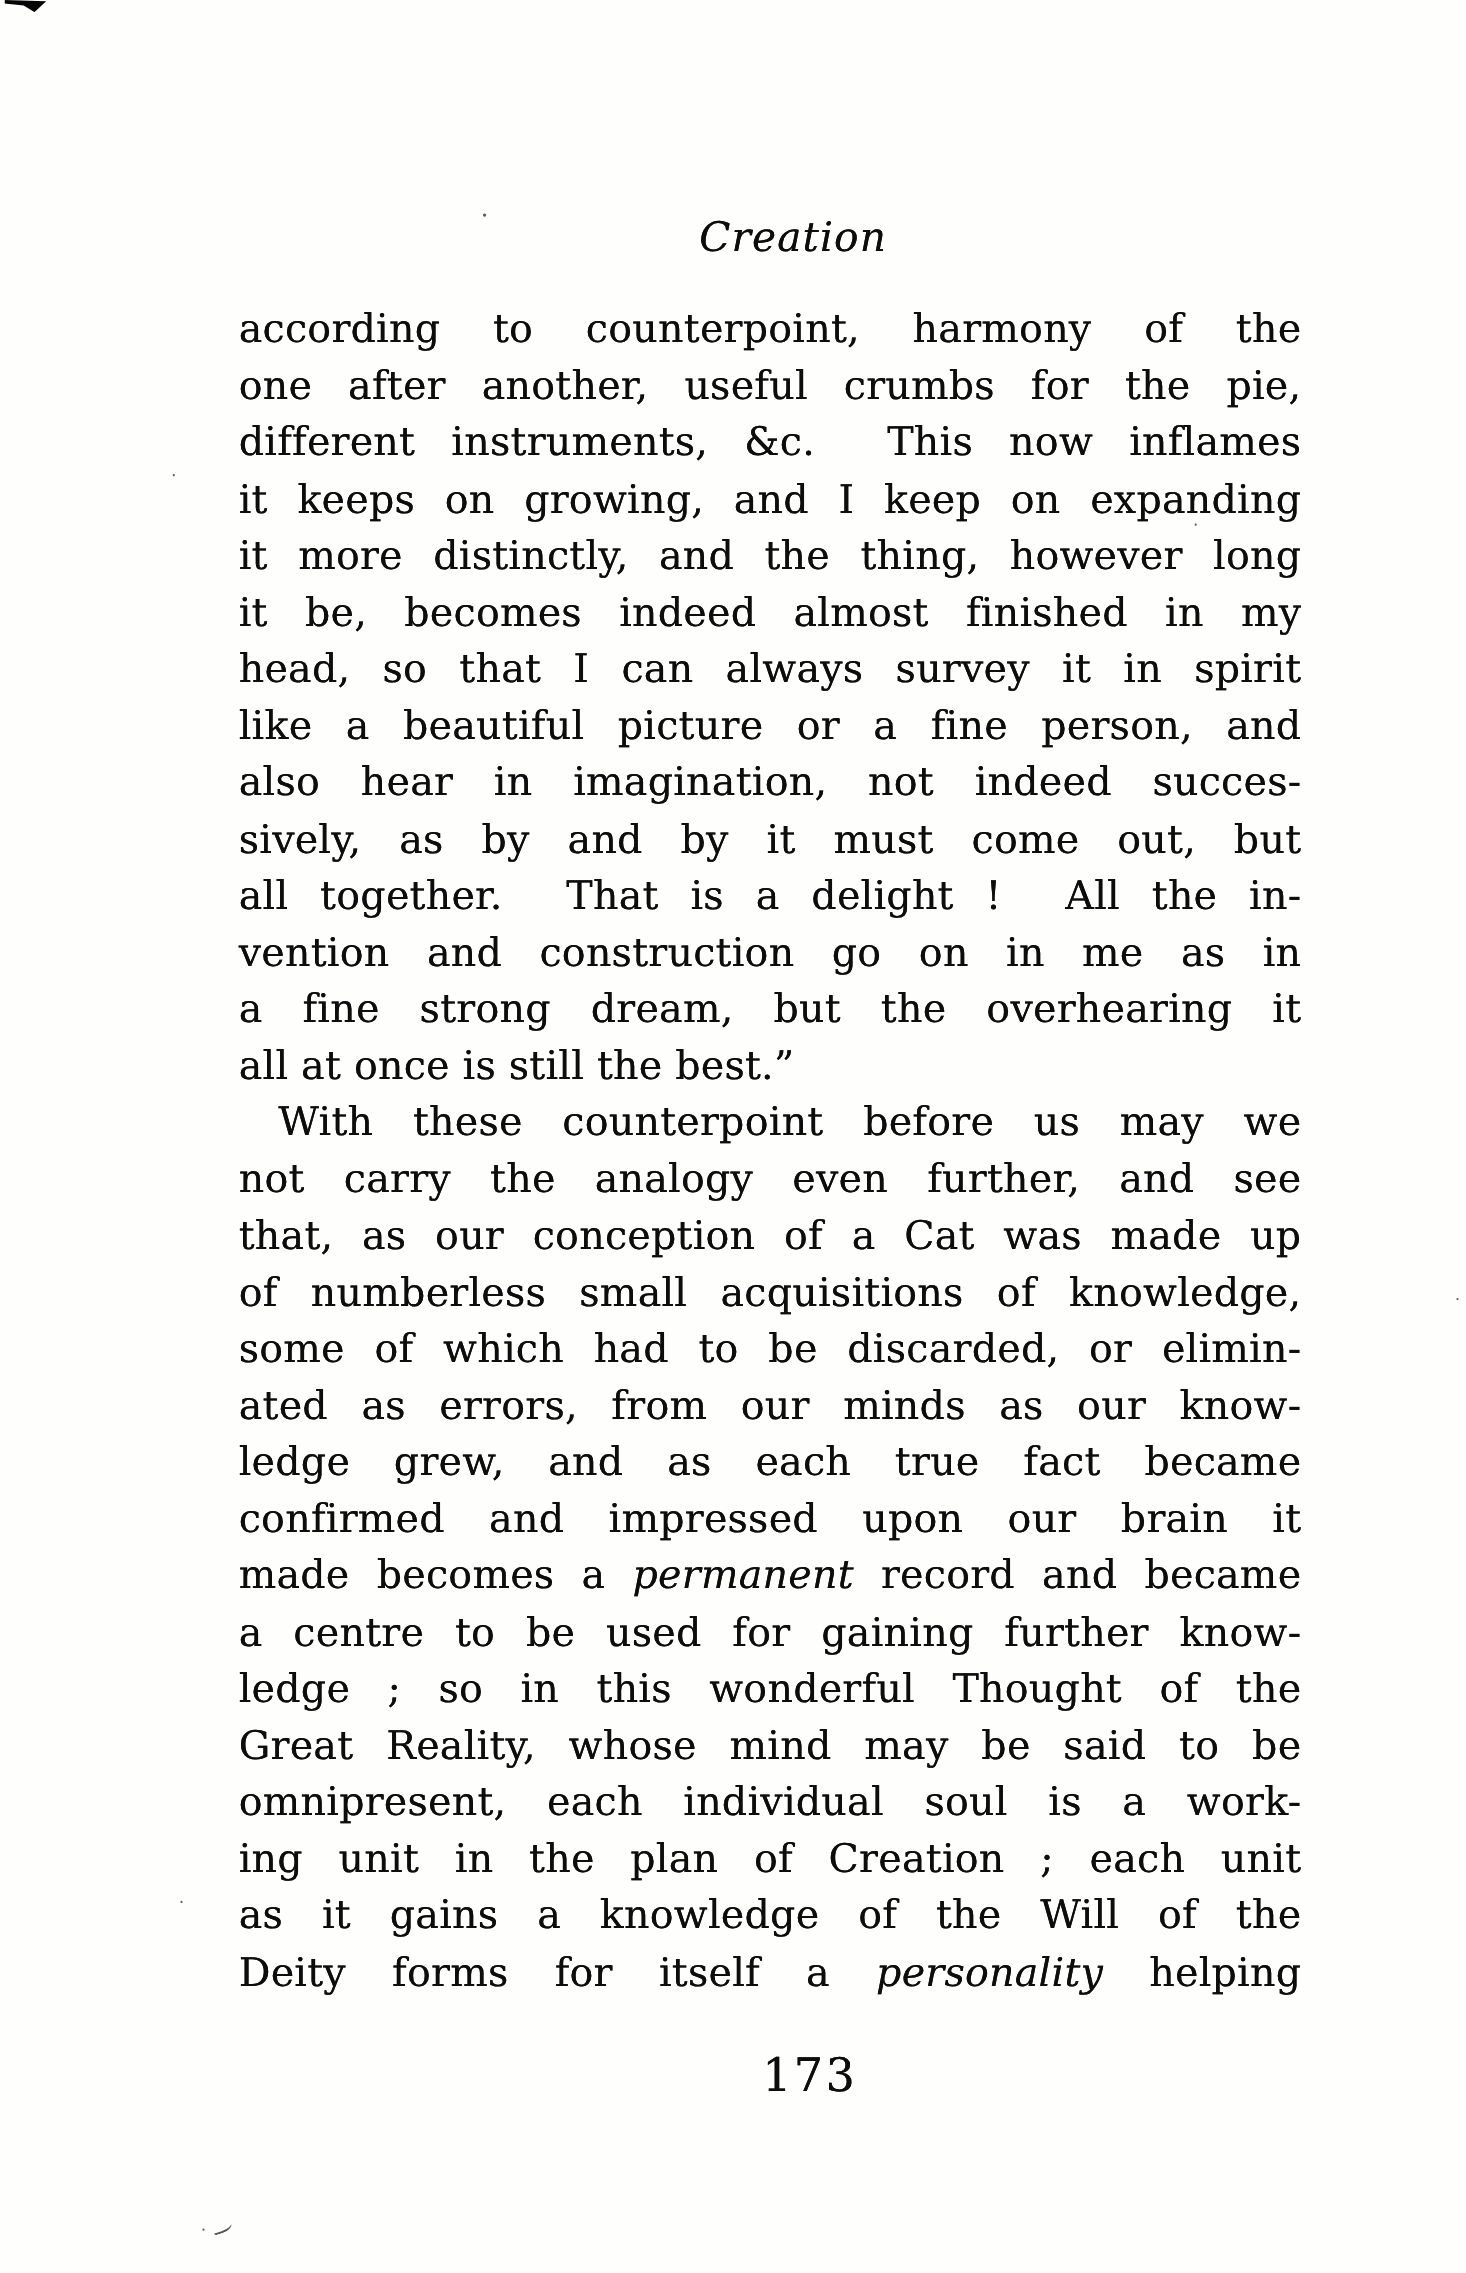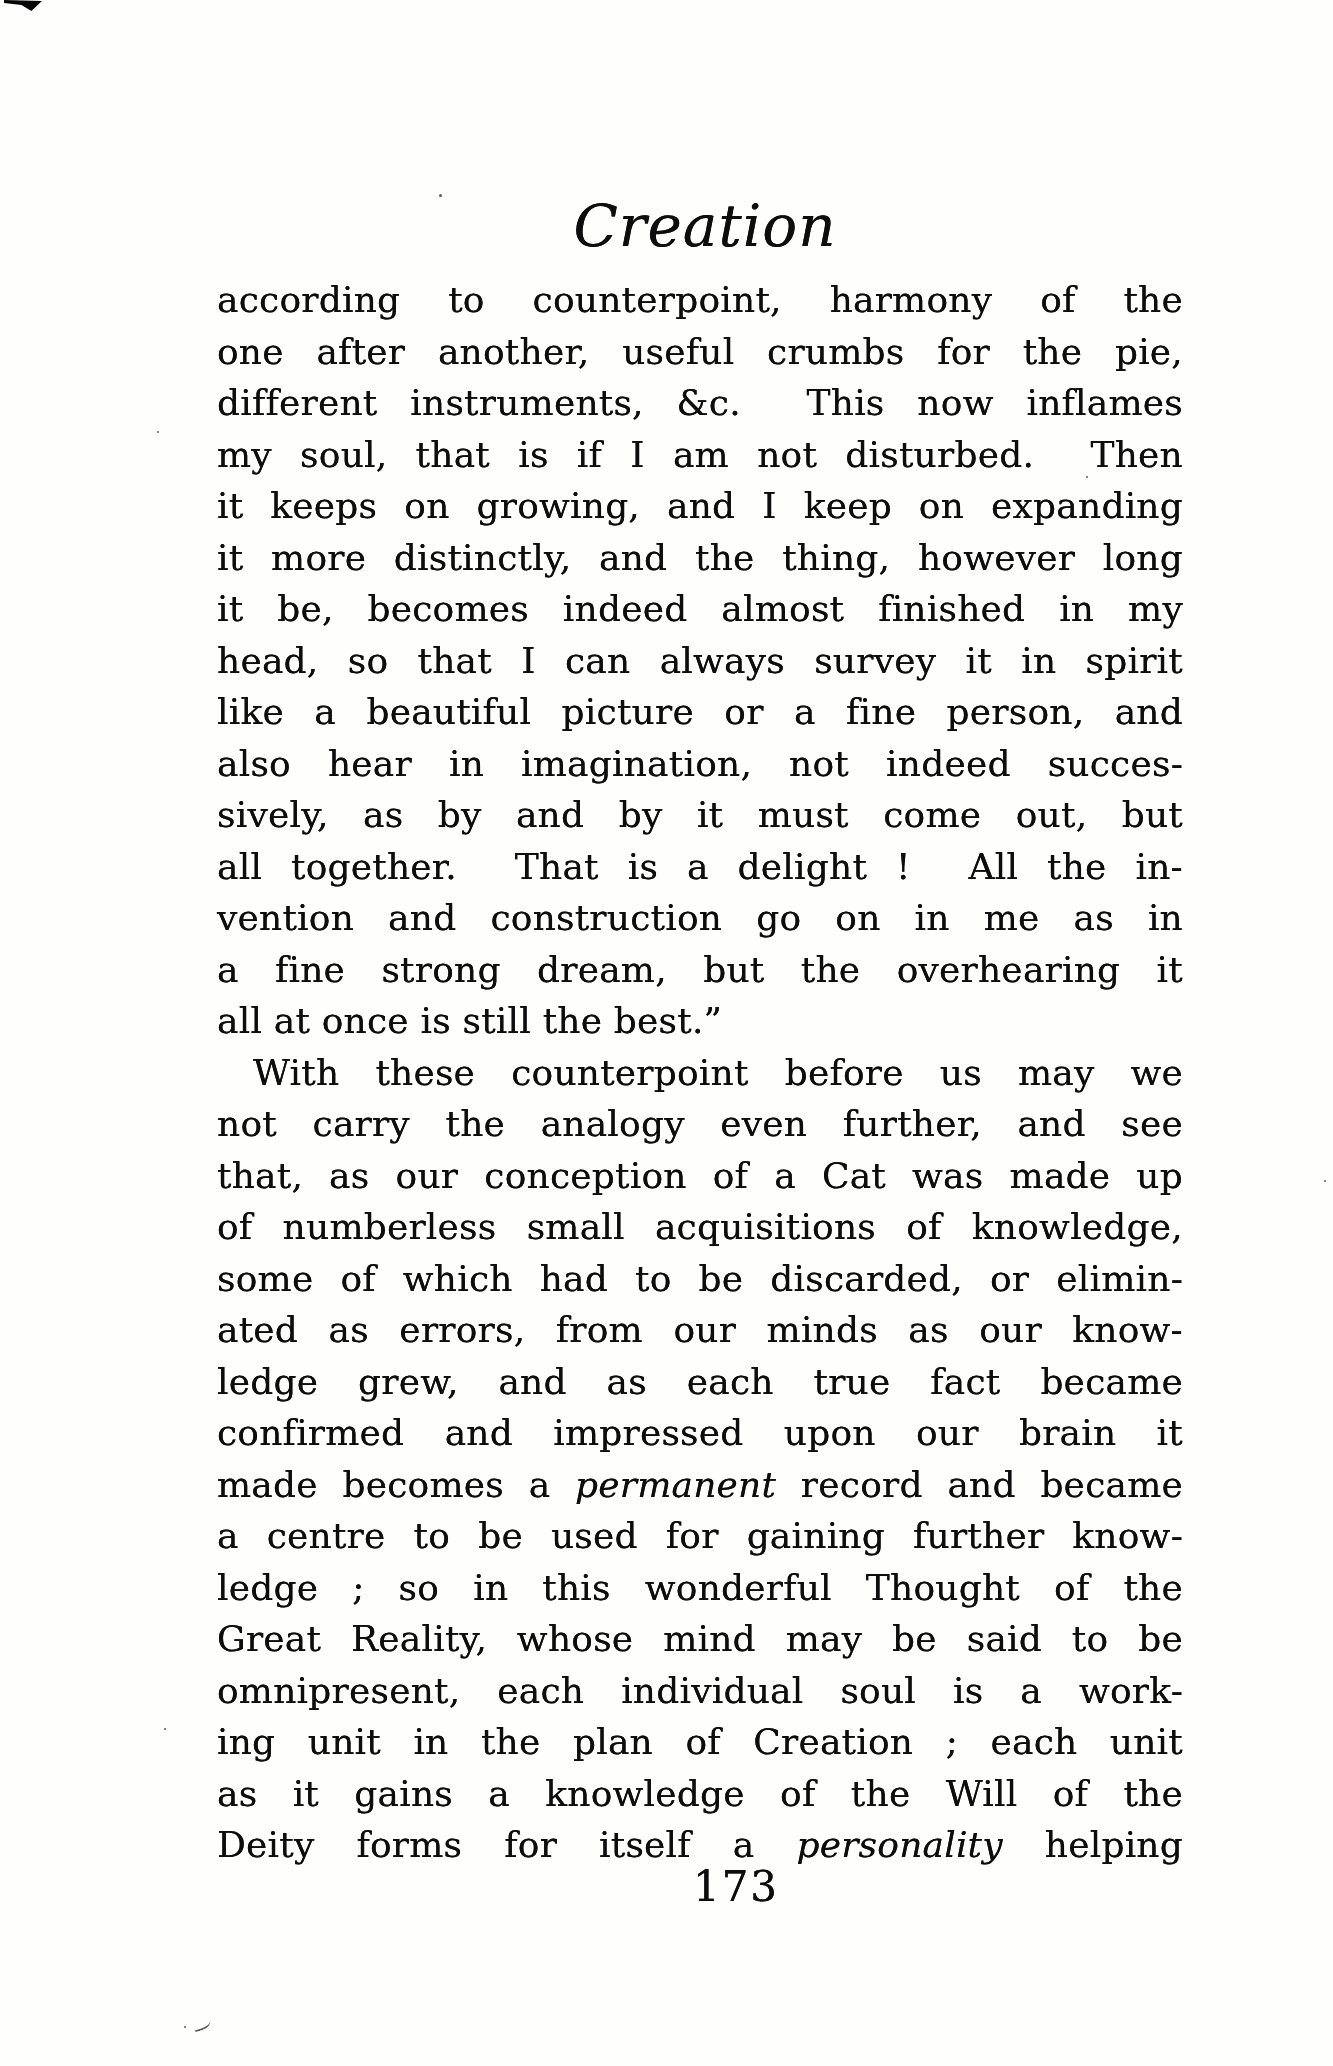--- a/index.html
+++ b/index.html
@@ -10,23 +10,23 @@
     overflow: hidden;
   }
   .page {
     position: absolute; inset: 0;
     background: #fefefd;
     font-family: "DejaVu Serif", serif;
     color: #0d0d0d;
   }
   .page-title {
     position: absolute;
-    top: 197px; left: 705px;
+    top: 197px; left: 721px;
     transform: translateX(-50%);
-    font-size: 58px;
+    font-size: 37px;
     font-style: italic;
     line-height: 1;
     letter-spacing: 1px;
     white-space: nowrap;
     text-shadow: 0 0 0.6px rgba(0,0,0,0.9);
   }
   .textblock {
     position: absolute;
     left: 217px; top: 274px;
     width: 966px;
@@ -96,21 +96,20 @@
   <div class="speck s5"></div>
   <div class="speck s6"></div>
   <div class="squiggle"></div>
 
   <div class="page-title">Creation</div>
 
   <div class="textblock">
     <div class="line">according to counterpoint, harmony of the</div>
     <div class="line">one after another, useful crumbs for the pie,</div>
     <div class="line">different instruments, &amp;c.&nbsp; This now inflames</div>
-    <div class="line">my soul, that is if I am not disturbed.&nbsp; Then</div>
     <div class="line">it keeps on growing, and I keep on expanding</div>
     <div class="line">it more distinctly, and the thing, however long</div>
     <div class="line">it be, becomes indeed almost finished in my</div>
     <div class="line">head, so that I can always survey it in spirit</div>
     <div class="line">like a beautiful picture or a fine person, and</div>
     <div class="line">also hear in imagination, not indeed succes-</div>
     <div class="line">sively, as by and by it must come out, but</div>
     <div class="line">all together.&nbsp; That is a delight !&nbsp; All the in-</div>
     <div class="line">vention and construction go on in me as in</div>
     <div class="line">a fine strong dream, but the overhearing it</div>

